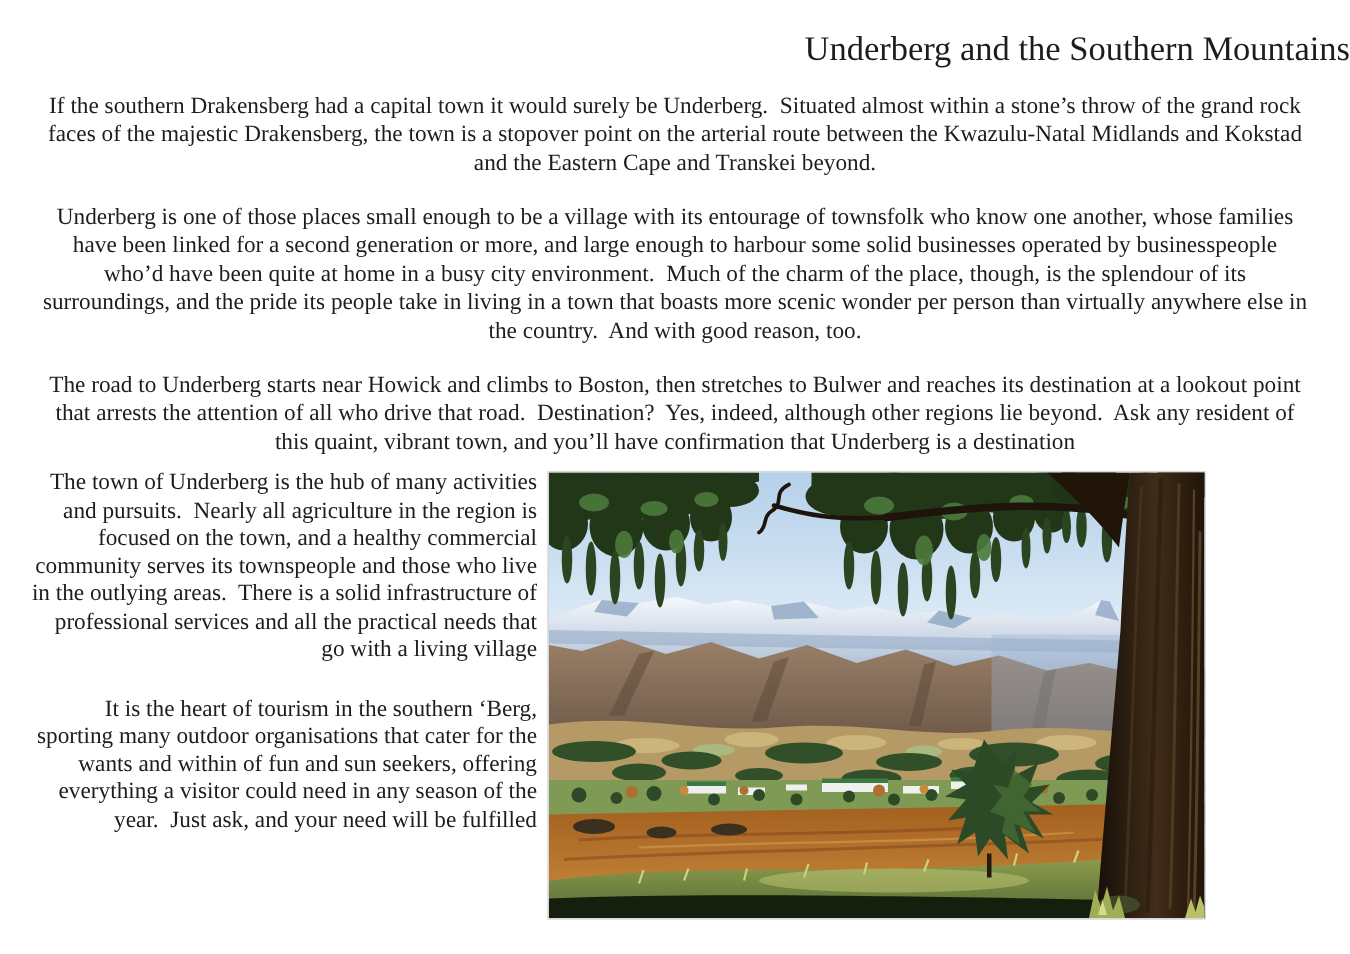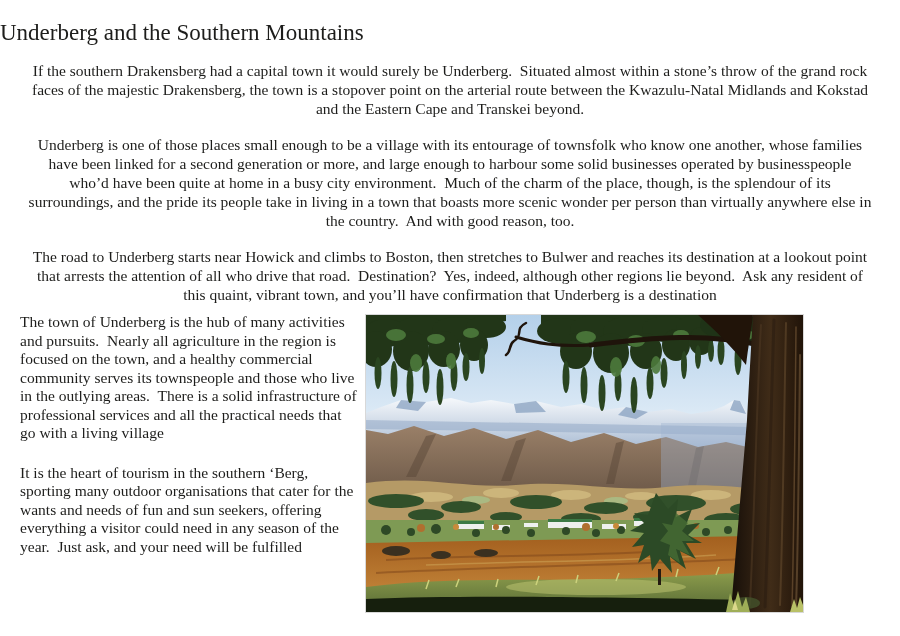--- a/index.html
+++ b/index.html
@@ -1,46 +1,46 @@
 <!DOCTYPE html>
 <html><head>
 <meta charset="utf-8">
 <style>
   html,body{margin:0;padding:0;background:#ffffff;}
   .page{
     position:relative;width:900px;height:636px;background:#ffffff;
     font-family:"Liberation Serif","DejaVu Serif",serif;color:#1d1d1b;
     overflow:hidden;box-sizing:border-box;padding-top:20px;
   }
-  .title{margin:0 0 15px;text-align:left;font-size:23px;font-weight:400;}
+  .title{margin:0 0 15px;text-align:right;font-size:23px;font-weight:400;}
   .intro{width:844px;margin:4px auto;}
   .intro p{margin:0 0 17px;font-size:15.5px;line-height:19px;text-align:center;white-space:pre-wrap;}
   .left-col{position:absolute;left:20px;top:313px;width:338px;}
-  .left-col p{margin:0 0 21px;font-size:15.5px;line-height:18.5px;text-align:left;white-space:pre-wrap;}
+  .left-col p{margin:0 0 21px;font-size:15.5px;line-height:18.5px;text-align:right;white-space:pre-wrap;}
   figure.photo{
     position:absolute;left:365px;top:314px;margin:0;padding:0;
     width:437px;height:297px;border:1px solid #d8d8d8;background:#cfe0ef;line-height:0;
   }
 </style>
 </head>
 <body>
 
 <div class="page">
 
   <h1 class="title">Underberg and the Southern Mountains</h1>
 
   <div class="intro">
     <p>If the southern Drakensberg had a capital town it would surely be Underberg.  Situated almost within a stone’s throw of the grand rock faces of the majestic Drakensberg, the town is a stopover point on the arterial route between the Kwazulu-Natal Midlands and Kokstad and the Eastern Cape and Transkei beyond.</p>
     <p>Underberg is one of those places small enough to be a village with its entourage of townsfolk who know one another, whose families have been linked for a second generation or more, and large enough to harbour some solid businesses operated by businesspeople who’d have been quite at home in a busy city environment.  Much of the charm of the place, though, is the splendour of its surroundings, and the pride its people take in living in a town that boasts more scenic wonder per person than virtually anywhere else in the country.  And with good reason, too.</p>
     <p>The road to Underberg starts near Howick and climbs to Boston, then stretches to Bulwer and reaches its destination at a lookout point that arrests the attention of all who drive that road.  Destination?  Yes, indeed, although other regions lie beyond.  Ask any resident of this quaint, vibrant town, and you’ll have confirmation that Underberg is a destination</p>
   </div>
 
   <div class="left-col">
     <p>The town of Underberg is the hub of many activities and pursuits.  Nearly all agriculture in the region is focused on the town, and a healthy commercial community serves its townspeople and those who live in the outlying areas.  There is a solid infrastructure of professional services and all the practical needs that go with a living village</p>
-    <p>It is the heart of tourism in the southern ‘Berg, sporting many outdoor organisations that cater for the wants and needs of fun and sun seekers, offering everything a visitor could need in any season of the year.  Just ask, and your need will be fulfilled</p>
+    <p>It is the heart of tourism in the southern ‘Berg, sporting many outdoor organisations that cater for the wants and within of fun and sun seekers, offering everything a visitor could need in any season of the year.  Just ask, and your need will be fulfilled</p>
   </div>
 
   <figure class="photo" role="img" aria-label="Snow-capped Drakensberg mountains and the town of Underberg in a valley, viewed from beneath a pine tree with its trunk and hanging foliage framing the scene">
     <svg width="437" height="297" viewBox="0 0 437 297">
       <defs>
         <linearGradient id="gSky" gradientUnits="userSpaceOnUse" x1="0" y1="0" x2="0" y2="120">
           <stop offset="0" stop-color="#b4d0ea"></stop>
           <stop offset="1" stop-color="#e4eff8"></stop>
         </linearGradient>
         <linearGradient id="gSnow" gradientUnits="userSpaceOnUse" x1="0" y1="83" x2="0" y2="135">

